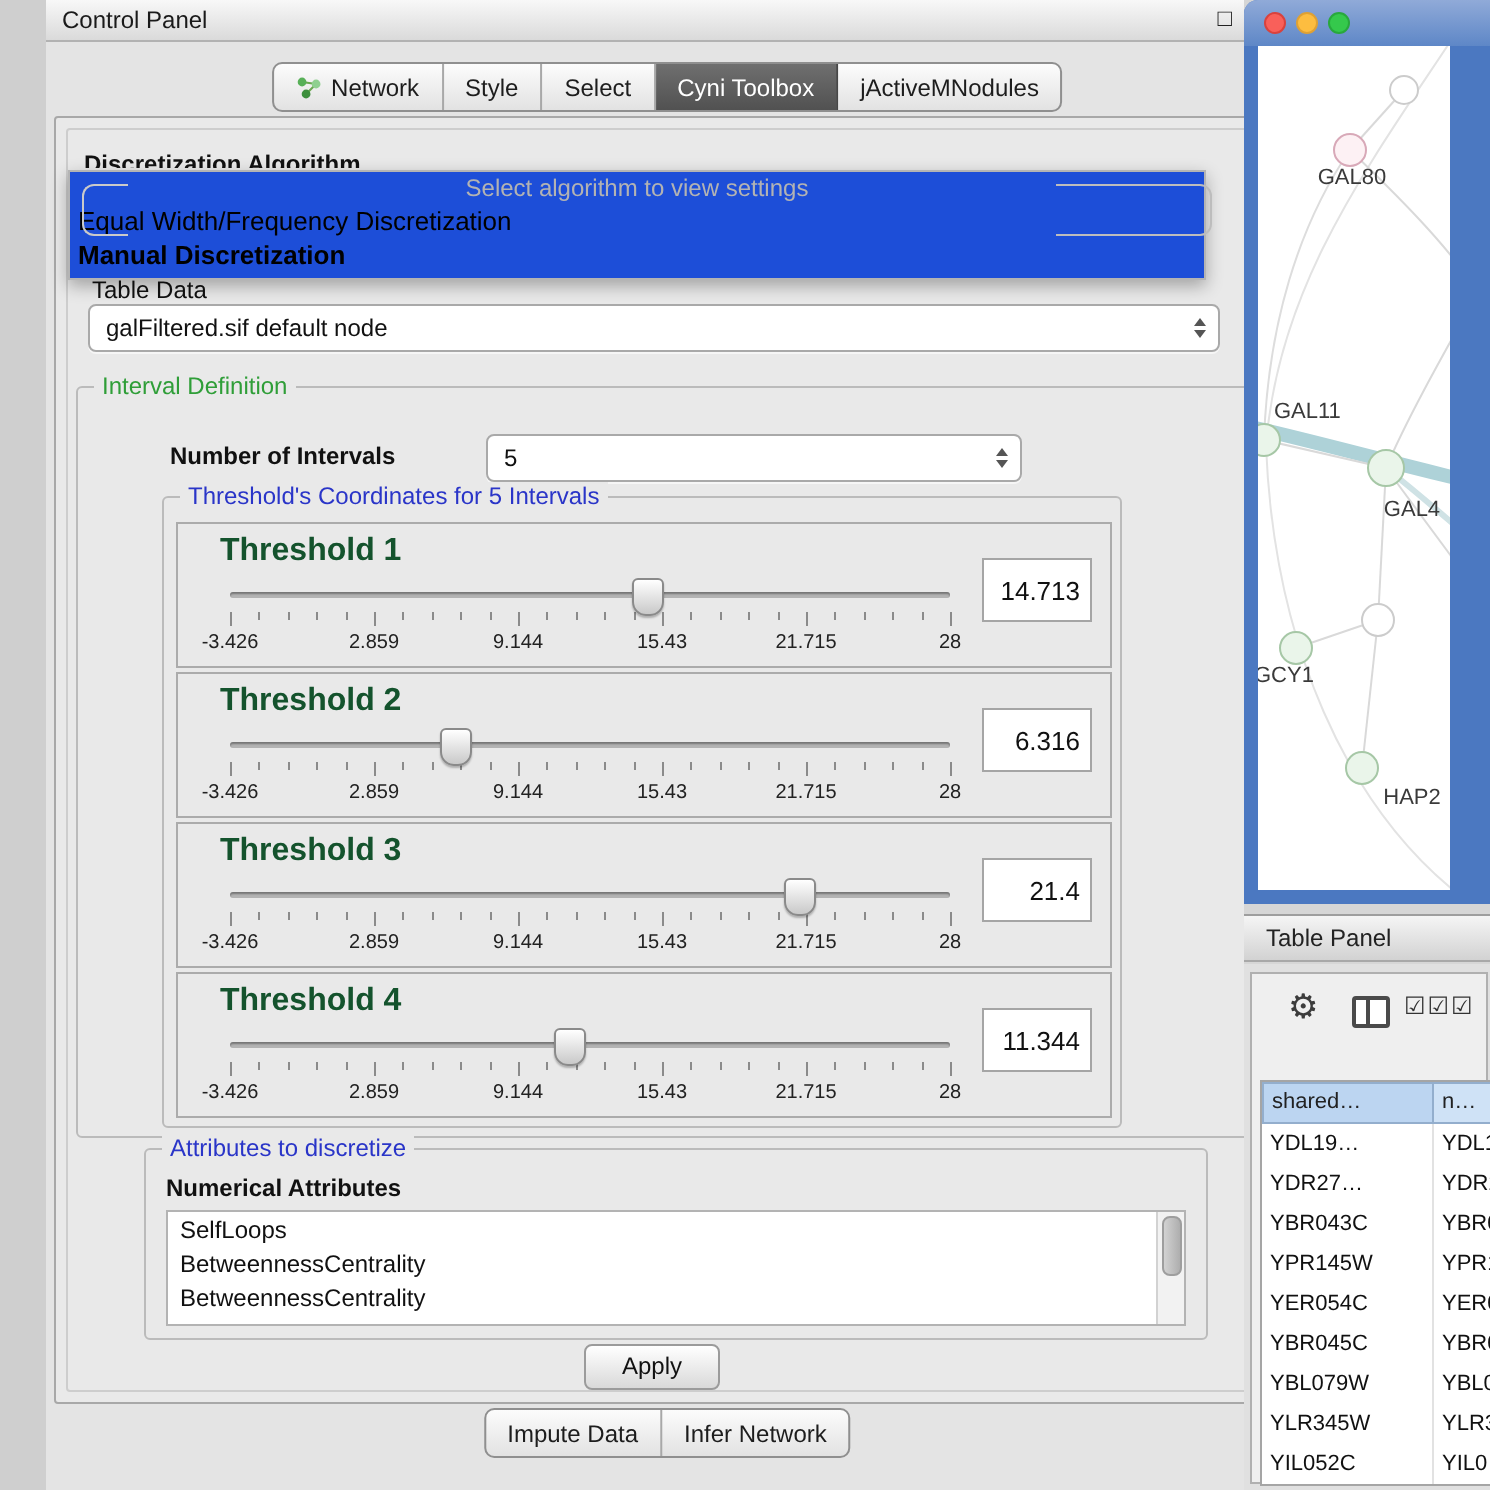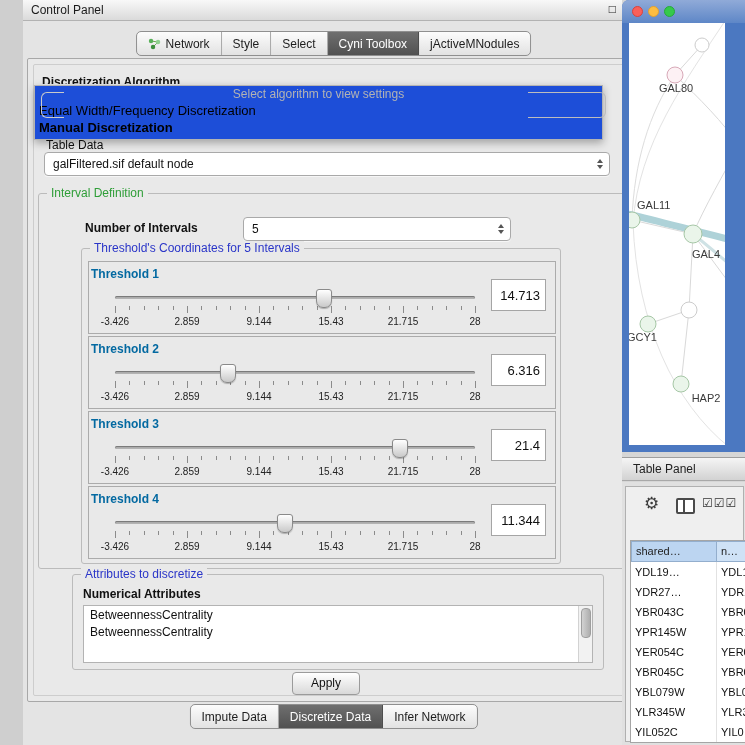--- a/index.html
+++ b/index.html
@@ -71,21 +71,21 @@
   #attr-group { left:44px; top:515px; width:530px; height:94px; }
   #attr-group > .legend { color:#2a35c8; }
 
   .lbl-bold { font-weight:bold; font-size:12px; color:#111; position:absolute; white-space:nowrap; }
   #num-int-label { left:46px; top:27px; }
   #num-int-combo { left:204px; top:23px; width:266px; height:22px; }
 
   #thresholds { position:absolute; inset:0; }
   .tbox { position:absolute; left:6px; width:466px; height:71px;
     border:1px solid #ababab; background:#e9e9e9; }
-  .tbox .tlabel { position:absolute; left:2px; top:5px; font-weight:bold; font-size:12px; color:#0369a1; }
+  .tbox .tlabel { position:absolute; left:21px; top:5px; font-weight:bold; font-size:16px; color:#14532d; }
   .tslider { position:absolute; left:26px; top:26px; width:360px; height:42px; }
   .track { position:absolute; left:0; right:0; top:8px; height:3px; background:#b3b3b3;
     border-radius:2px; box-shadow:inset 0 1px 1px rgba(0,0,0,.35); }
   .tick { position:absolute; top:18px; width:1px; height:4px; background:#8b8b8b; }
   .tick.major { height:7px; }
   .ticklabel { position:absolute; top:28px; transform:translateX(-50%); font-size:10px; color:#222; white-space:nowrap; }
   .thumb { position:absolute; top:1px; width:14px; height:17px;
     background:linear-gradient(#ffffff,#c9c9c9); border:1px solid #8a8a8a;
     border-radius:3px 3px 7px 7px; box-shadow:0 1px 1px rgba(0,0,0,.25); }
   .tvalue { position:absolute; right:9px; top:17px; width:55px; height:32px; background:#fff;
@@ -382,38 +382,36 @@
               </div>
             </div>
         </div>
       </div>
 
       <div class="group" id="attr-group">
         <span class="legend">Attributes to discretize</span>
         <span class="lbl-bold" id="attr-sub">Numerical Attributes</span>
         <div class="listbox">
           <div id="attr-list">
+              <div class="listitem">SelfLoops</div>
               <div class="listitem">BetweennessCentrality</div>
               <div class="listitem">BetweennessCentrality</div>
             </div>
           <div class="vscroll">
             <div class="vthumb"></div>
           </div>
         </div>
       </div>
 
       <div id="apply-btn">Apply</div>
     </div>
 
     <div class="tabbar" id="bottom-tabs">
         <div class="tab">
           <span>Impute Data</span>
-        </div>
-        <div class="tab selected">
-          <span>Discretize Data</span>
         </div>
         <div class="tab">
           <span>Infer Network</span>
         </div>
       </div>
   </div>
 
   <div id="right-panel">
     <div id="net-window">
       <div id="net-titlebar">

